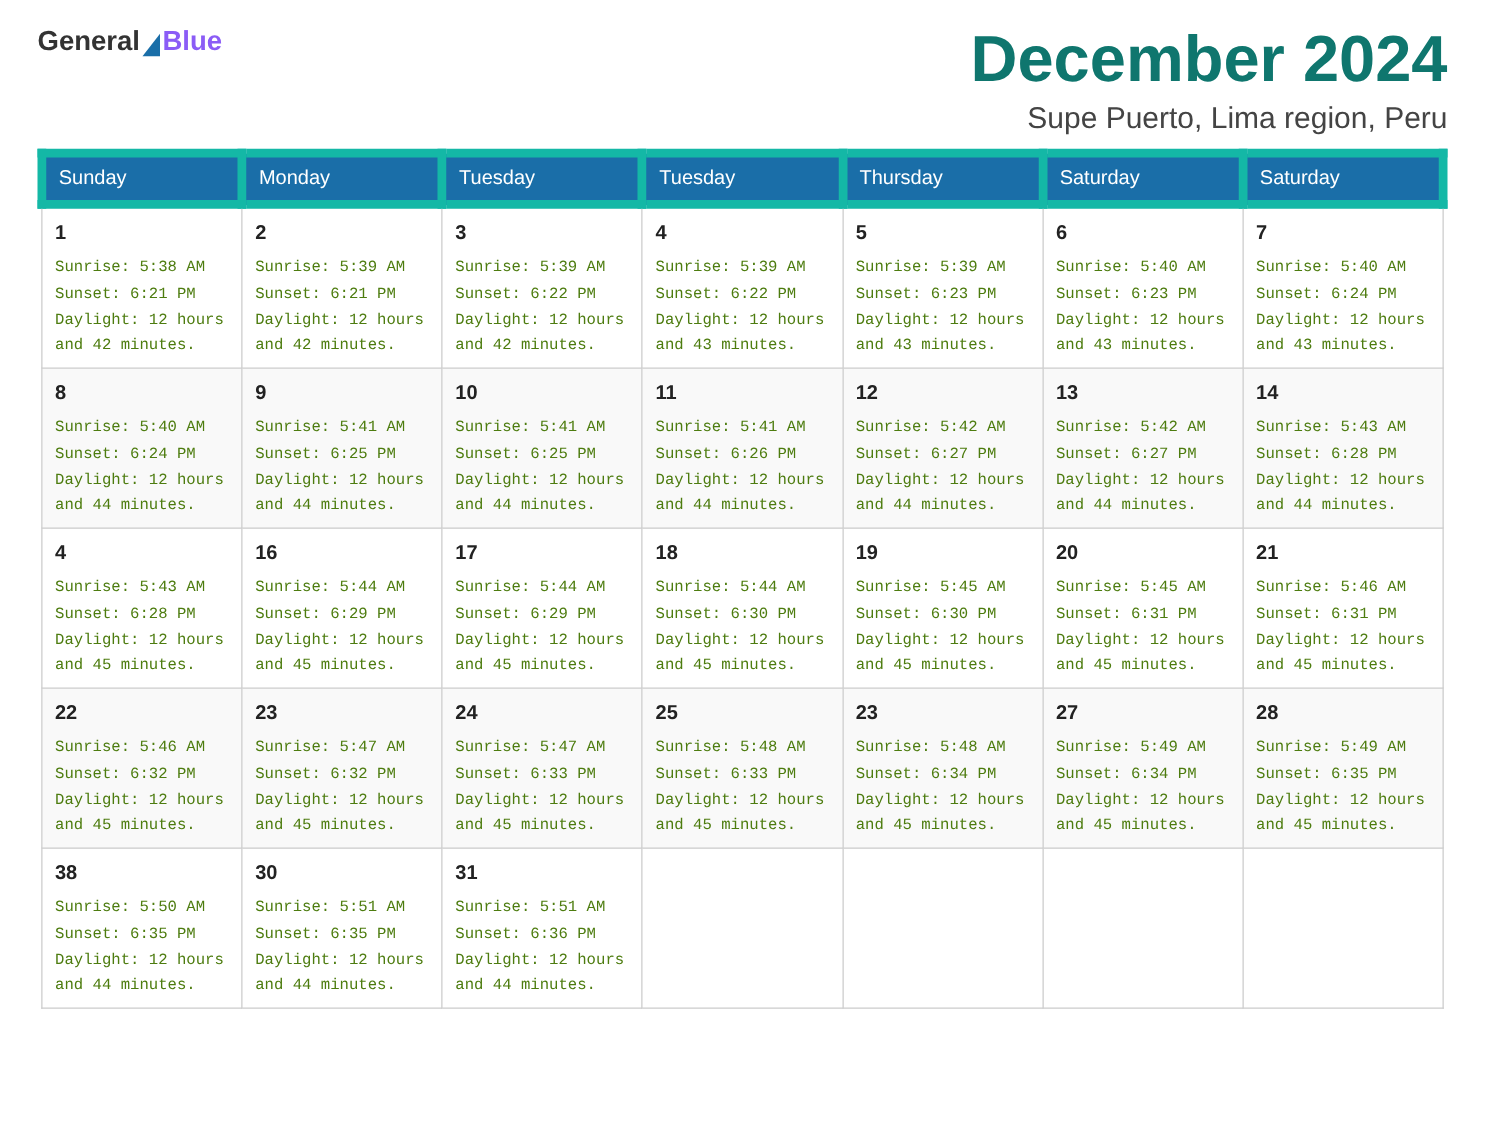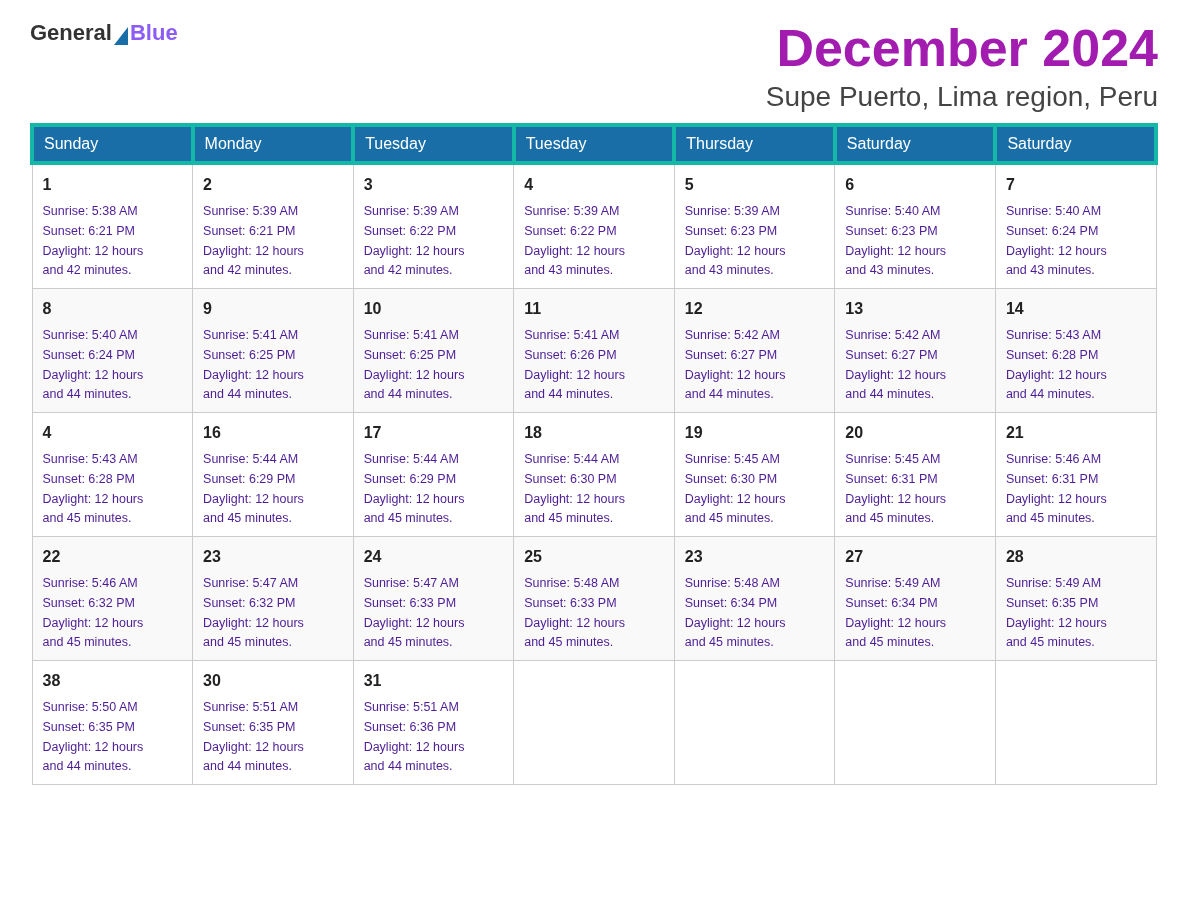--- a/index.html
+++ b/index.html
@@ -43,60 +43,61 @@
       color: #8b5cf6;
       font-size: 22px;
       font-weight: bold;
     }
     .title-section {
       text-align: right;
     }
     .month-title {
       font-size: 52px;
       font-weight: bold;
-      color: #a21caf;
+      color: #0f766e;
       line-height: 1.1;
     }
     .location-title {
-      font-size: 28px;
+      font-size: 24px;
       color: #444;
       margin-top: 4px;
     }
     .calendar-table {
       width: 100%;
       border-collapse: collapse;
       margin-top: 10px;
     }
     .calendar-table th {
       background-color: #1a6ea8;
       color: #fff;
       padding: 8px 10px;
       text-align: left;
       font-size: 16px;
       font-weight: normal;
-      border: 4px solid #14b8a6;
+      border: 7px solid #14b8a6;
     }
     .calendar-table td {
       vertical-align: top;
       padding: 8px 10px;
       border: 1px solid #ccc;
       font-size: 13px;
       line-height: 1.5;
       width: 14.28%;
       min-height: 100px;
     }
     .day-number {
       font-size: 16px;
       font-weight: bold;
       display: block;
       margin-bottom: 4px;
     }
     .day-info {
       font-size: 12.5px;
-      color: #4c1d95;
+      color: #4d7c0f;
+      font-family: Liberation Mono, monospace;
     }
     .empty-cell {
       background: #fff;
     }
     tr:nth-child(odd) td { background-color: #fff; }
     tr:nth-child(even) td { background-color: #f9f9f9; }
   </style>
 </head>
 <body>
 

